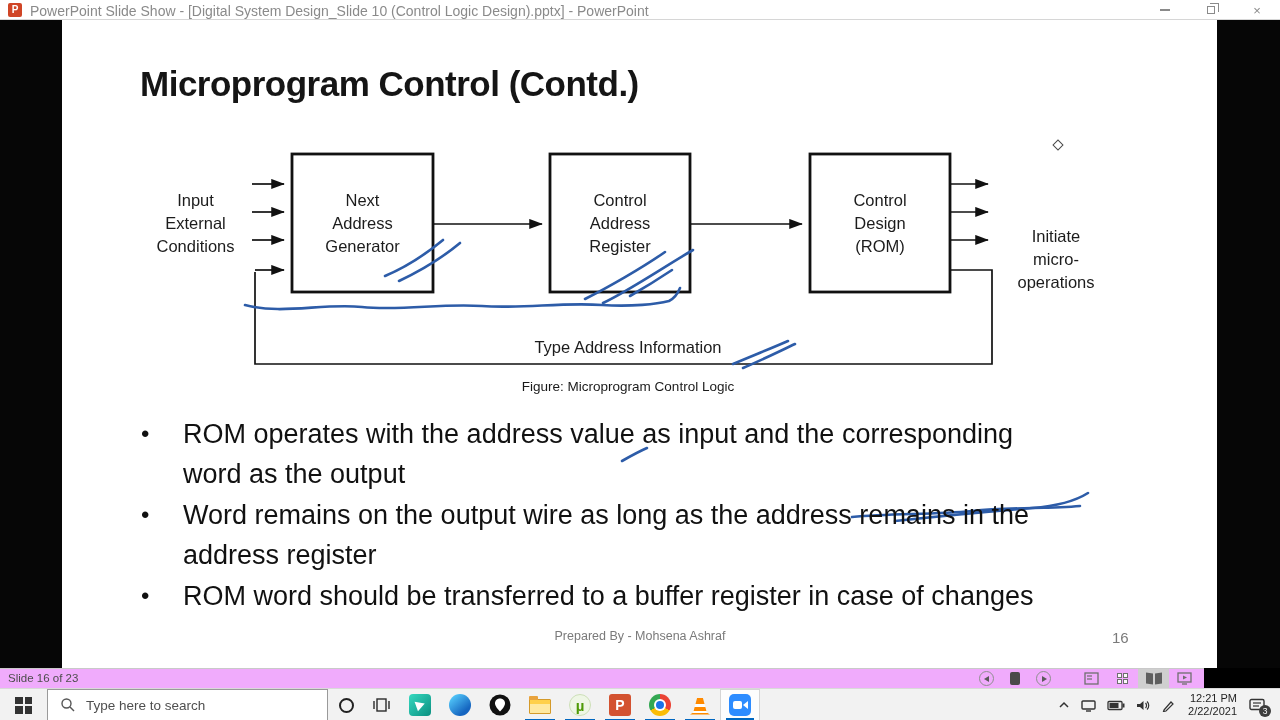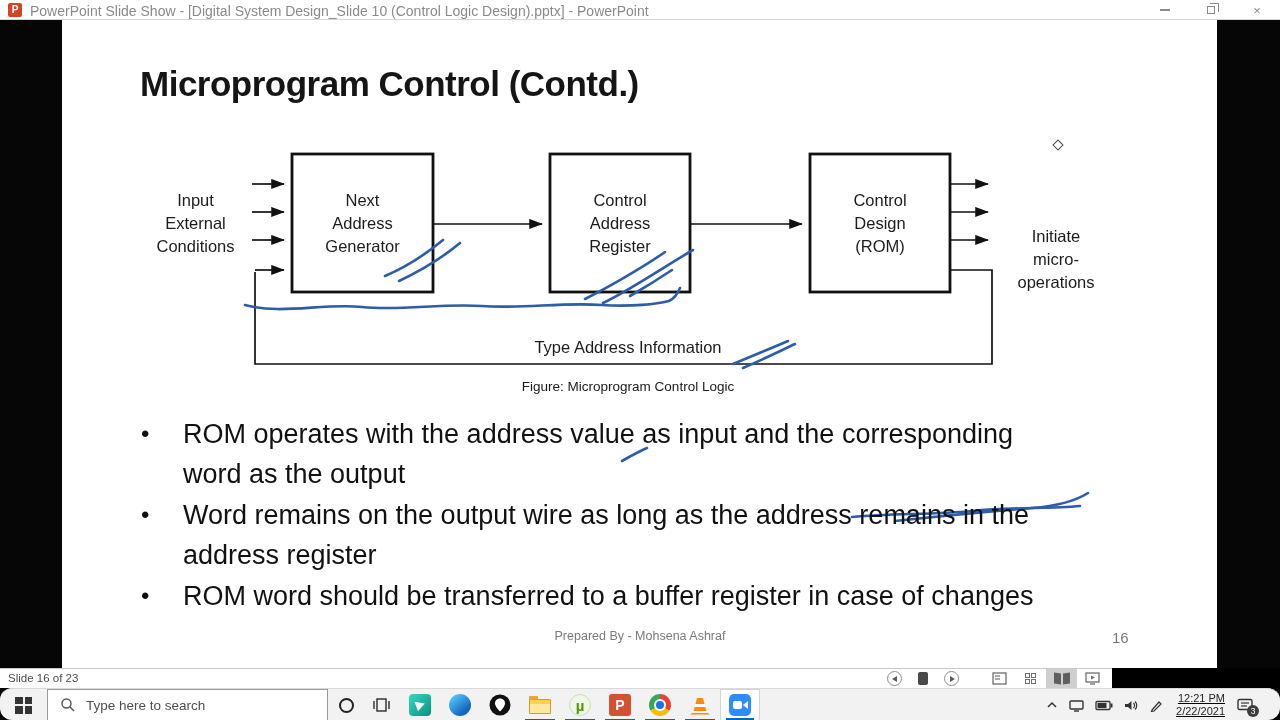--- a/index.html
+++ b/index.html
@@ -51,22 +51,22 @@
   .bullet-text span { display:block; white-space:nowrap; }
 
   .slide-footer { position:absolute; left:428px; top:609px; width:300px; text-align:center;
     font-size:12.5px; color:#7a7a7a; }
   .slide-page-num { position:absolute; left:1050px; top:609px; font-size:15px; color:#7a7a7a; }
 
   .pen-cursor { position:absolute; left:992px; top:121px; width:8px; height:8px;
     border:1.5px solid #4a4a4a; background:#fff; transform:rotate(45deg); }
 
   
-  .statusbar { position:absolute; left:0; top:668px; width:1112px; height:20px;
-    background:#ffffff; border-top:1px solid #c9c9c9; z-index:30; }
+  .statusbar { position:absolute; left:0; top:668px; width:1204px; height:20px;
+    background:#f0abfc; border-top:1px solid #c9c9c9; z-index:30; }
   .status-label { position:absolute; left:8px; top:3px; font-size:11.5px; color:#4d4d4d; }
   .status-icons { position:absolute; right:4px; top:0; height:19px; display:flex;
     align-items:center; }
   .sic { display:flex; align-items:center; justify-content:center; height:19px; }
   .circ-btn { width:15px; height:15px; border:1.2px solid #8f8f8f; border-radius:50%;
     display:flex; align-items:center; justify-content:center; margin:0 9px; }
   .tri-l { width:0; height:0; border-top:3.5px solid transparent; border-bottom:3.5px solid transparent;
     border-right:5px solid #5a5a5a; margin-right:1px; }
   .tri-r { width:0; height:0; border-top:3.5px solid transparent; border-bottom:3.5px solid transparent;
     border-left:5px solid #5a5a5a; margin-left:1px; }
@@ -77,21 +77,21 @@
   .sorter-grid { display:grid; grid-template:5px 5px / 5px 5px; gap:1.5px; }
   .sorter-grid i { border:1.2px solid #6f6f6f; background:#fafafa; }
   .book { position:relative; width:16px; height:11px; }
   .book::before,.book::after { content:""; position:absolute; top:0; width:7px; height:11px;
     background:#5f5f5f; }
   .book::before { left:0; transform:skewY(8deg); }
   .book::after { right:0; transform:skewY(-8deg); }
 
   
   .taskbar { position:absolute; left:0; top:688px; width:1280px; height:32px;
-    background:#f2f2f2; border-top:1px solid #d9d9d9; z-index:30;border-radius:12px; }
+    background:#f2f2f2; border-top:1px solid #d9d9d9; z-index:30; }
   .start-btn { position:absolute; left:0; top:0; width:47px; height:32px; display:flex;
     align-items:center; justify-content:center; }
   .winlogo { width:17px; height:17px; display:grid; grid-template:1fr 1fr / 1fr 1fr; gap:2px; }
   .winlogo i { background:#333; }
   .searchbox { position:absolute; left:47px; top:0; width:281px; height:32px; background:#fff;
     border:1px solid #9a9a9a; display:flex; align-items:center; padding-left:12px; }
   .searchbox input { border:none; outline:none; font-size:13.5px; color:#333; width:220px;
     margin-left:10px; font-family:"Liberation Sans", sans-serif; background:transparent; }
   .searchbox input::placeholder { color:#4f4f4f; opacity:1; }
   .task-icons { position:absolute; left:328px; top:0; height:32px; display:flex; }
@@ -128,22 +128,22 @@
     clip-path:polygon(36% 0, 64% 0, 84% 88%, 100% 100%, 0 100%, 16% 88%);
     background:linear-gradient(#ff8a00 0 34%, #ffffff 34% 50%, #ff8a00 50% 78%, #ffffff 78% 86%, #ff8a00 86%); }
   .zoomapp { position:relative; width:22px; height:22px; border-radius:5px; background:#2d8cff; }
   .zoomapp::before { content:""; position:absolute; left:4px; top:7px; width:9px; height:8px;
     background:#fff; border-radius:2px; }
   .zoomapp::after { content:""; position:absolute; right:3px; top:7px; width:0; height:0;
     border-top:4px solid transparent; border-bottom:4px solid transparent;
     border-right:5px solid #fff; }
   .pin-app { display:flex; align-items:center; justify-content:center; }
 
-  .tray { position:absolute; right:12px; top:0; height:32px; display:flex; align-items:center;
-    padding-right:10px;text-decoration:underline; }
+  .tray { position:absolute; right:0; top:0; height:32px; display:flex; align-items:center;
+    padding-right:10px; }
   .tray-ic { margin:0 5px; display:flex; align-items:center; }
   .clock { text-align:right; font-size:11px; color:#1f1f1f; line-height:13px; margin:0 8px; }
   .notif { position:relative; margin-left:4px; margin-right:4px; }
   .notif-badge { position:absolute; right:-5px; bottom:-4px; width:12px; height:12px;
     border-radius:50%; background:#3d3d3d; color:#fff; font-size:8.5px; text-align:center;
     line-height:12px; }
 </style>
 </head>
 <body>
 

